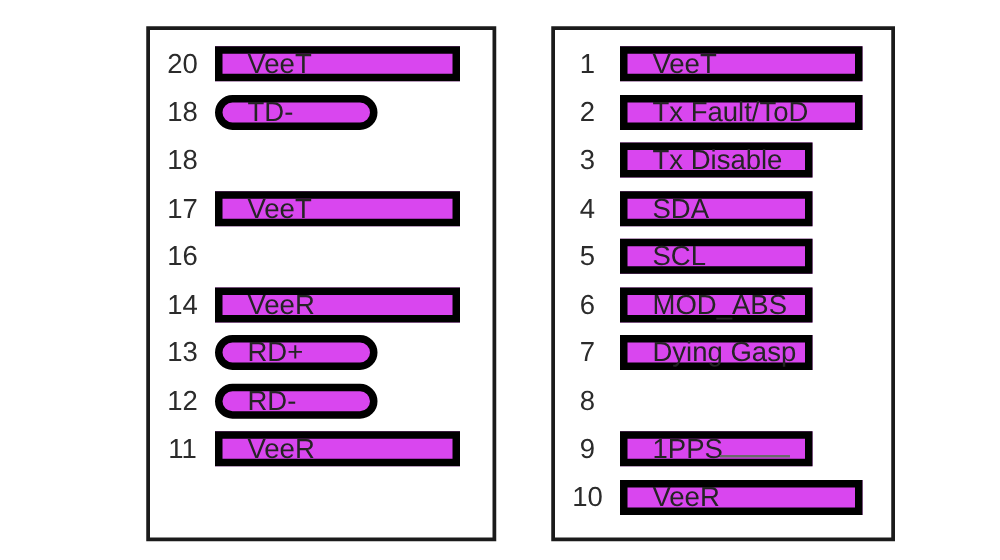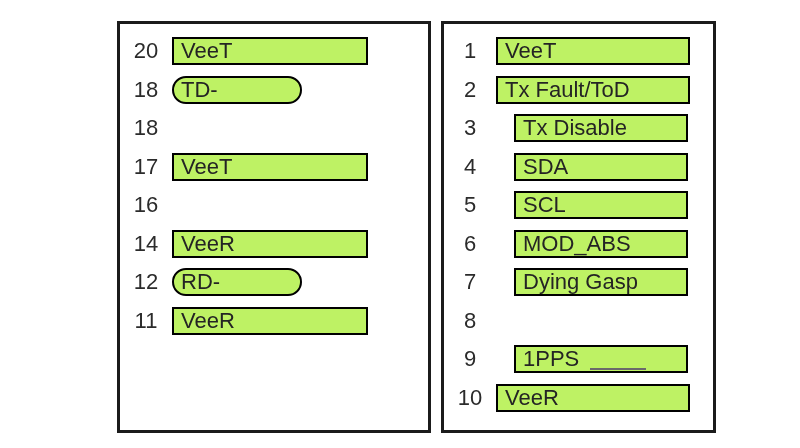--- a/index.html
+++ b/index.html
@@ -16,21 +16,21 @@
     overflow: hidden;
   }
   .panel {
     position: absolute;
     top: 21px;
     height: 412px;
     box-sizing: border-box;
     border: 3px solid #1b1b1b;
     background: #ffffff;
   }
-  .panel-left  { left: 117px; width: 314px; }
+  .panel-left  { left: 117px; width: 280px; }
   .panel-right { left: 441px; width: 275px; }
   .rows {
     display: flex;
     flex-direction: column;
     gap: 10.5px;
     padding-top: 13px;
   }
   .pin-row {
     display: flex;
     align-items: center;
@@ -40,39 +40,39 @@
     width: 52px;
     text-align: center;
     font-size: 22px;
     color: #2b2b2b;
     flex: 0 0 auto;
   }
   .pin-box {
     position: relative;
     box-sizing: border-box;
     height: 28px;
-    border: 2px solid #000000;
-    background: #bef264;
+    border: 6px solid #000000;
+    background: #d946ef;
     display: flex;
     align-items: center;
-    padding-left: 7px;
+    padding-left: 20px;
     flex: 0 0 auto;
   }
   .pin-label {
     font-size: 22px;
     line-height: 24px;
     color: #242424;
     white-space: nowrap;
   }
   
   .panel-left  .size-wide   { width: 196px; }
   .panel-left  .size-medium { width: 177px; }
   .panel-left  .size-narrow { width: 130px; border-radius: 14px; }
   .panel-right .size-wide   { width: 194px; }
-  .panel-right .size-medium { width: 174px; margin-left: 18px; }
+  .panel-right .size-medium { width: 154px; }
   
   .tail-line {
     position: absolute;
     left: 74px;
     bottom: 1px;
     width: 56px;
     height: 2px;
     background: #6a6a6a;
   }
 </style>
@@ -112,20 +112,26 @@
   </div>
 
 
   <div class="pin-row">
     <span class="pin-number">14</span>
     <span class="pin-box size-wide">
       <span class="pin-label">VeeR</span>
     </span>
   </div>
 
+  <div class="pin-row">
+    <span class="pin-number">13</span>
+    <span class="pin-box size-narrow">
+      <span class="pin-label">RD+</span>
+    </span>
+  </div>
 
   <div class="pin-row">
     <span class="pin-number">12</span>
     <span class="pin-box size-narrow">
       <span class="pin-label">RD-</span>
     </span>
   </div>
 
   <div class="pin-row">
     <span class="pin-number">11</span>

